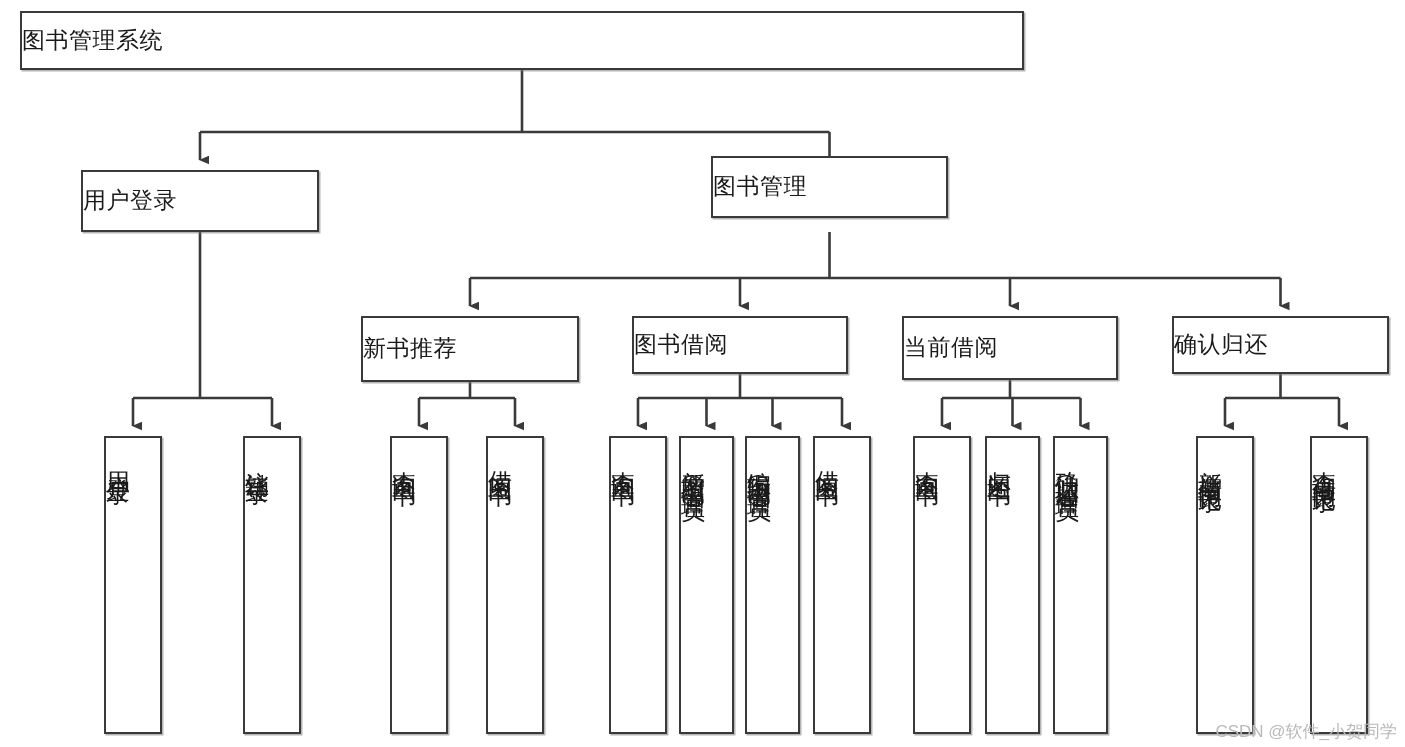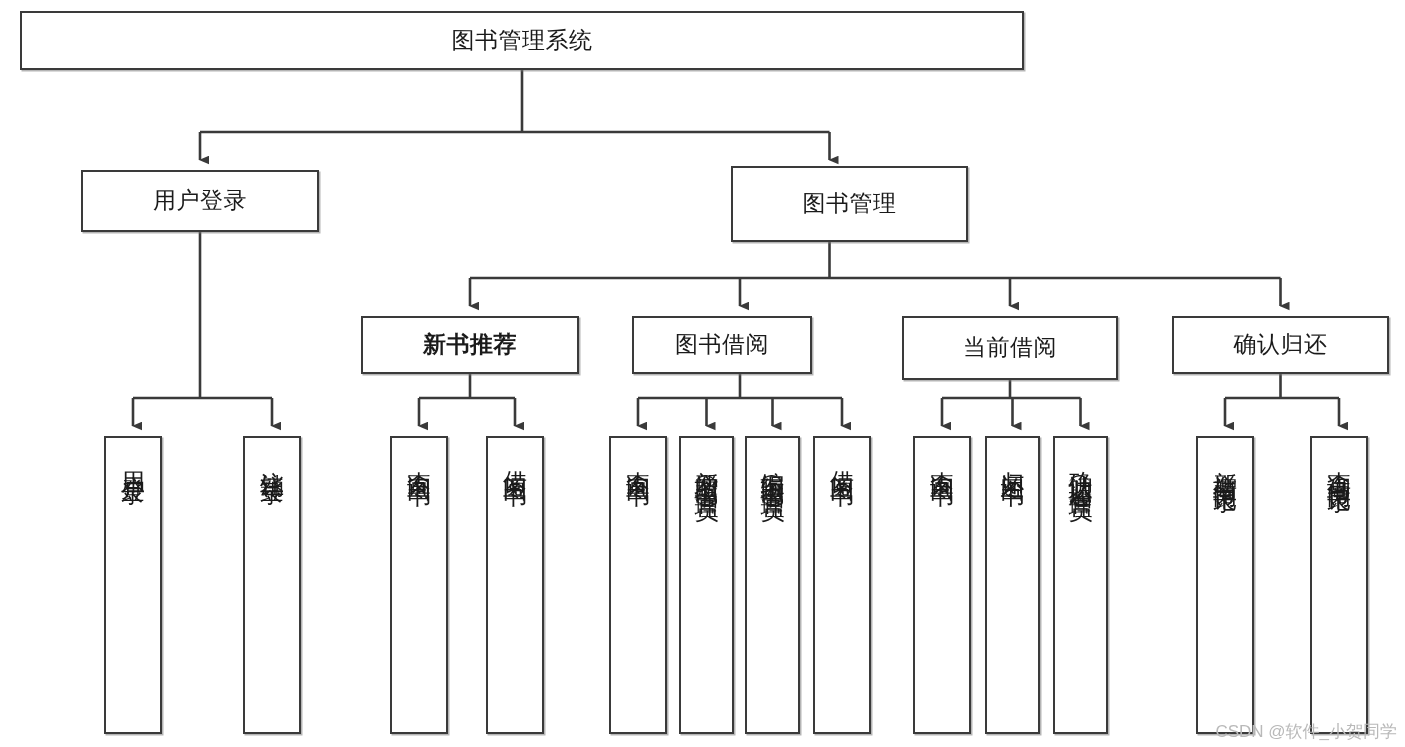--- a/index.html
+++ b/index.html
@@ -27,21 +27,20 @@
     pointer-events: none;
   }
   .node {
     position: absolute;
     box-sizing: border-box;
     background: #ffffff;
     border: 2px solid #3a3a3a;
     box-shadow: 1.5px 1.5px 0 rgba(120,120,120,0.55);
     display: flex;
     align-items: center;
-    justify-content: center;
     z-index: 2;
   }
   .node .label {
     color: #1a1a1a;
     text-align: center;
     line-height: 1.18;
     white-space: pre;
   }
   .node.horiz .label {
     font-size: 23px;
@@ -117,27 +116,27 @@
       </g>
   </svg>
 
   <div id="nodes-layer">
       <div class="node horiz" style="left: 20px; top: 11px; width: 1004px; height: 59px;">
         <span class="label">图书管理系统</span>
       </div>
       <div class="node horiz" style="left: 81px; top: 170px; width: 238px; height: 62px;">
         <span class="label">用户登录</span>
       </div>
-      <div class="node horiz" style="left: 711px; top: 166px; width: 237px; height: 76px; margin-left: 20px;">
+      <div class="node horiz" style="left: 711px; top: 156px; width: 237px; height: 62px;">
         <span class="label">图书管理</span>
       </div>
-      <div class="node horiz" style="left: 361px; top: 316px; width: 218px; height: 58px; font-weight: bold;">
+      <div class="node horiz" style="left: 361px; top: 316px; width: 218px; height: 66px;">
         <span class="label">新书推荐</span>
       </div>
-      <div class="node horiz" style="left: 632px; top: 316px; width: 180px; height: 58px;">
+      <div class="node horiz" style="left: 632px; top: 316px; width: 216px; height: 58px;">
         <span class="label">图书借阅</span>
       </div>
       <div class="node horiz" style="left: 902px; top: 316px; width: 216px; height: 64px;">
         <span class="label">当前借阅</span>
       </div>
       <div class="node horiz" style="left: 1172px; top: 316px; width: 217px; height: 58px;">
         <span class="label">确认归还</span>
       </div>
       <div class="node vert" style="left: 104px; top: 436px; width: 58px; height: 298px;">
         <span class="label">用户登录</span>

